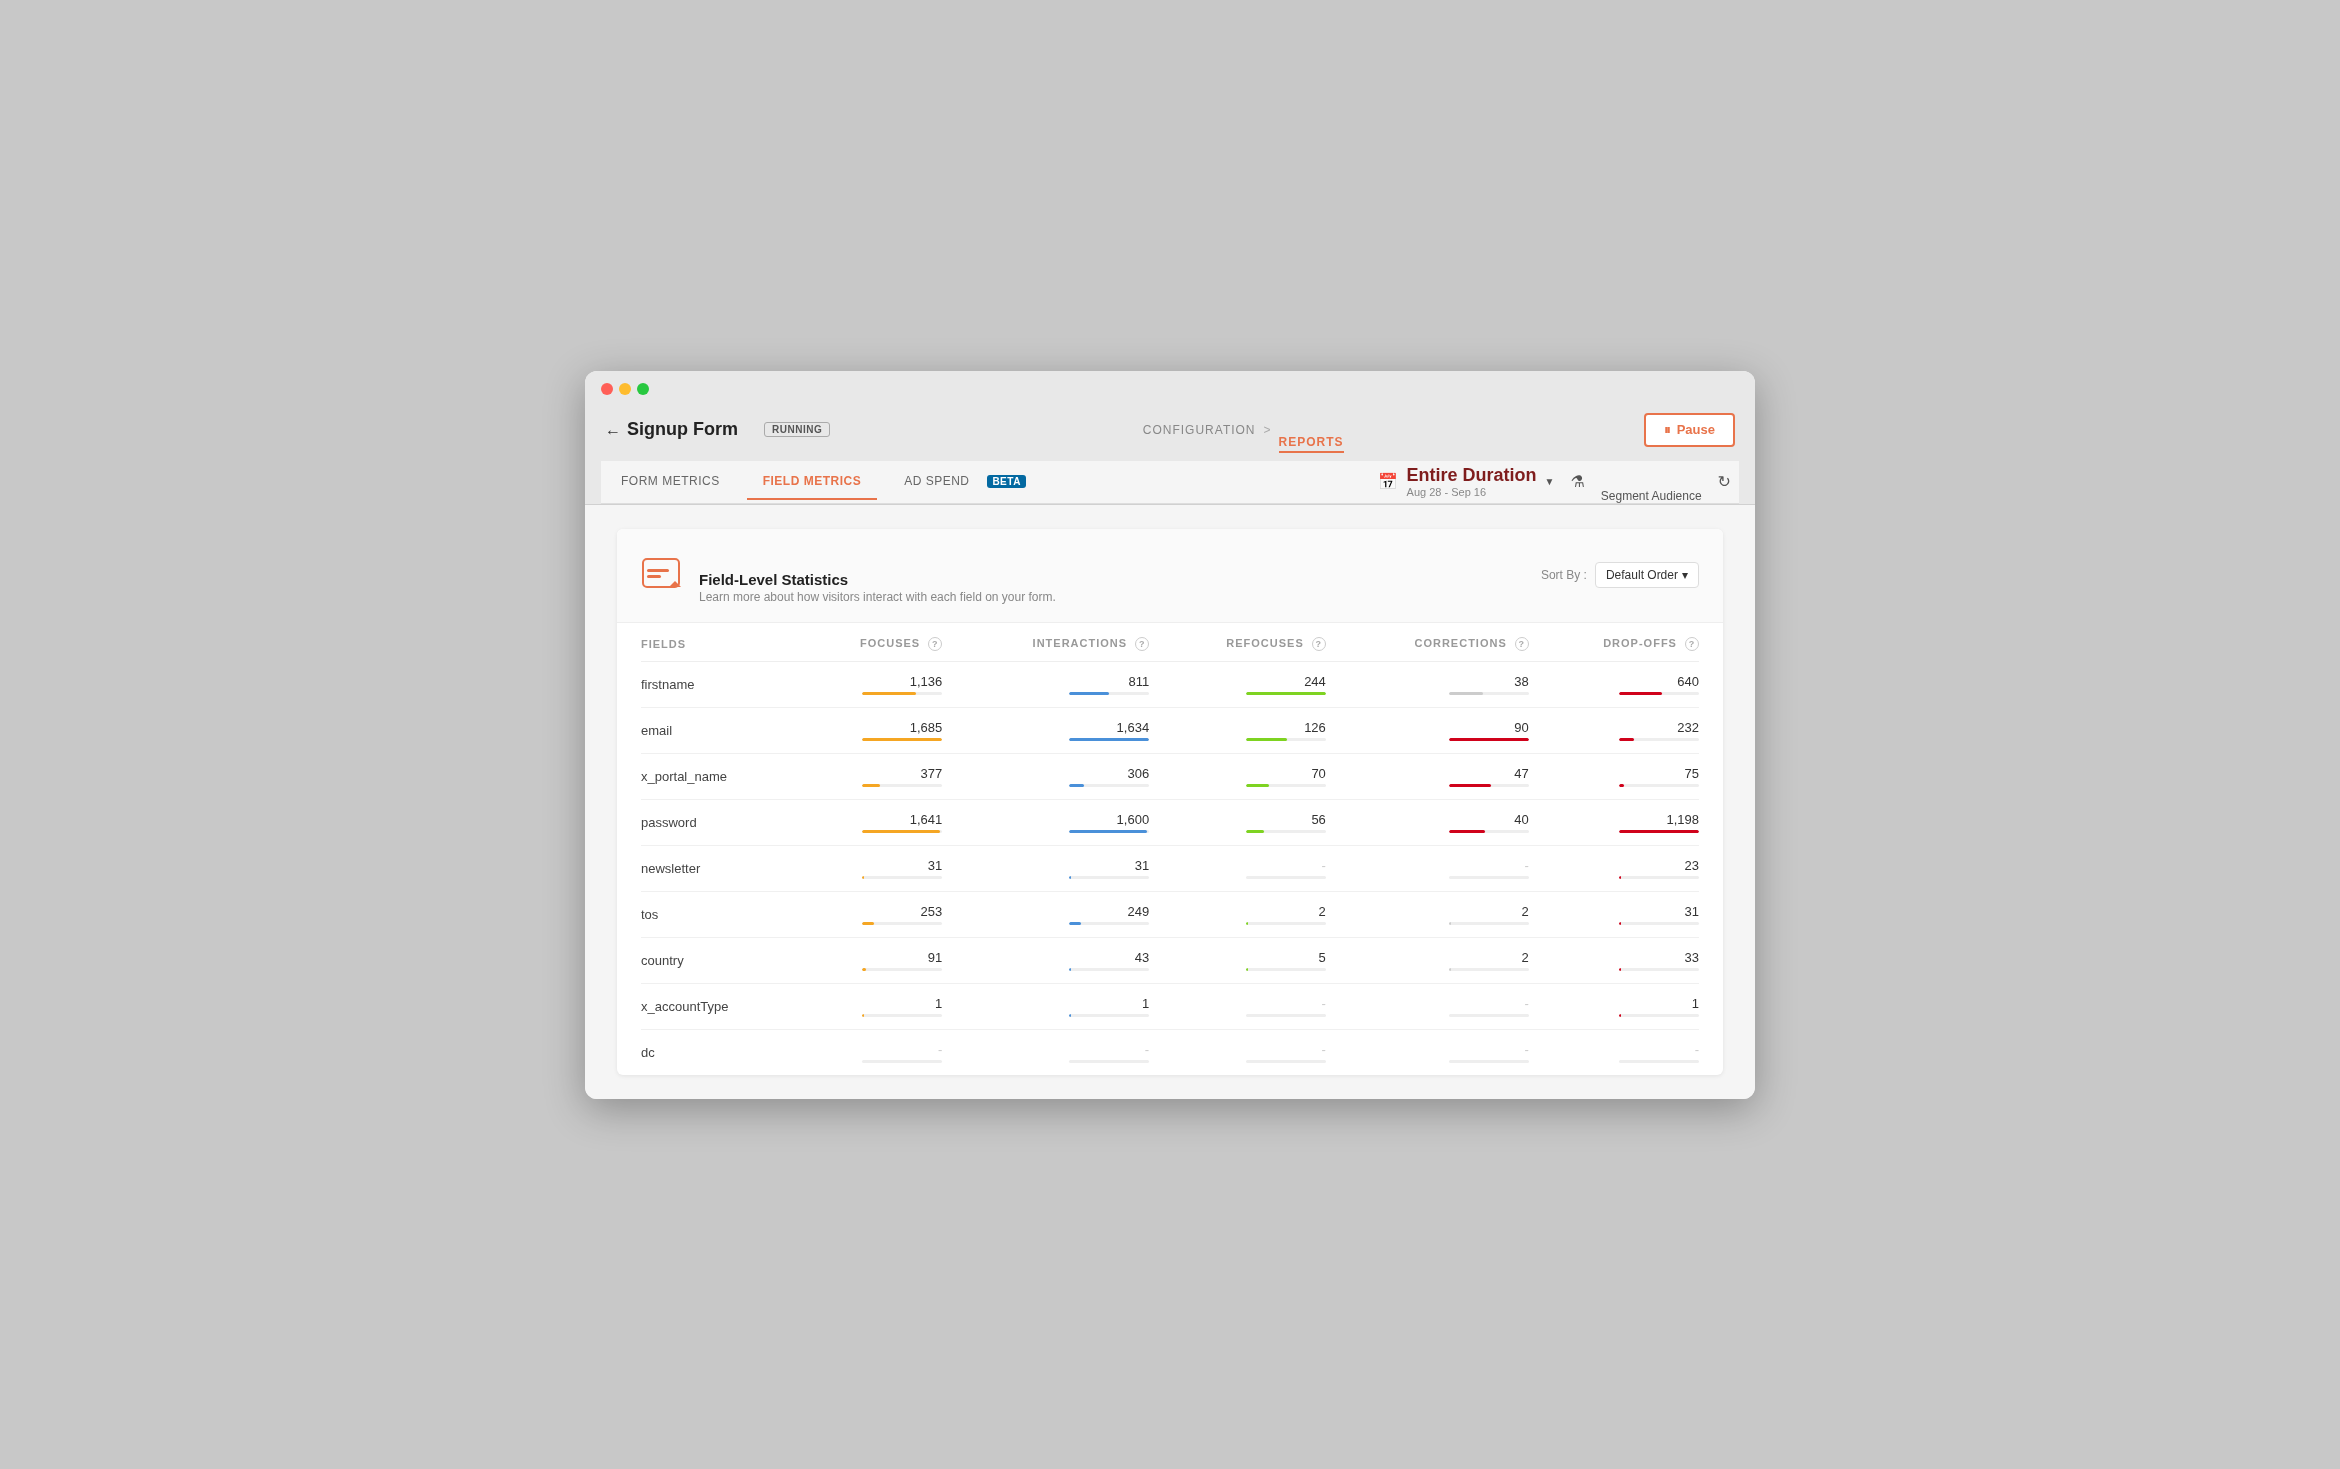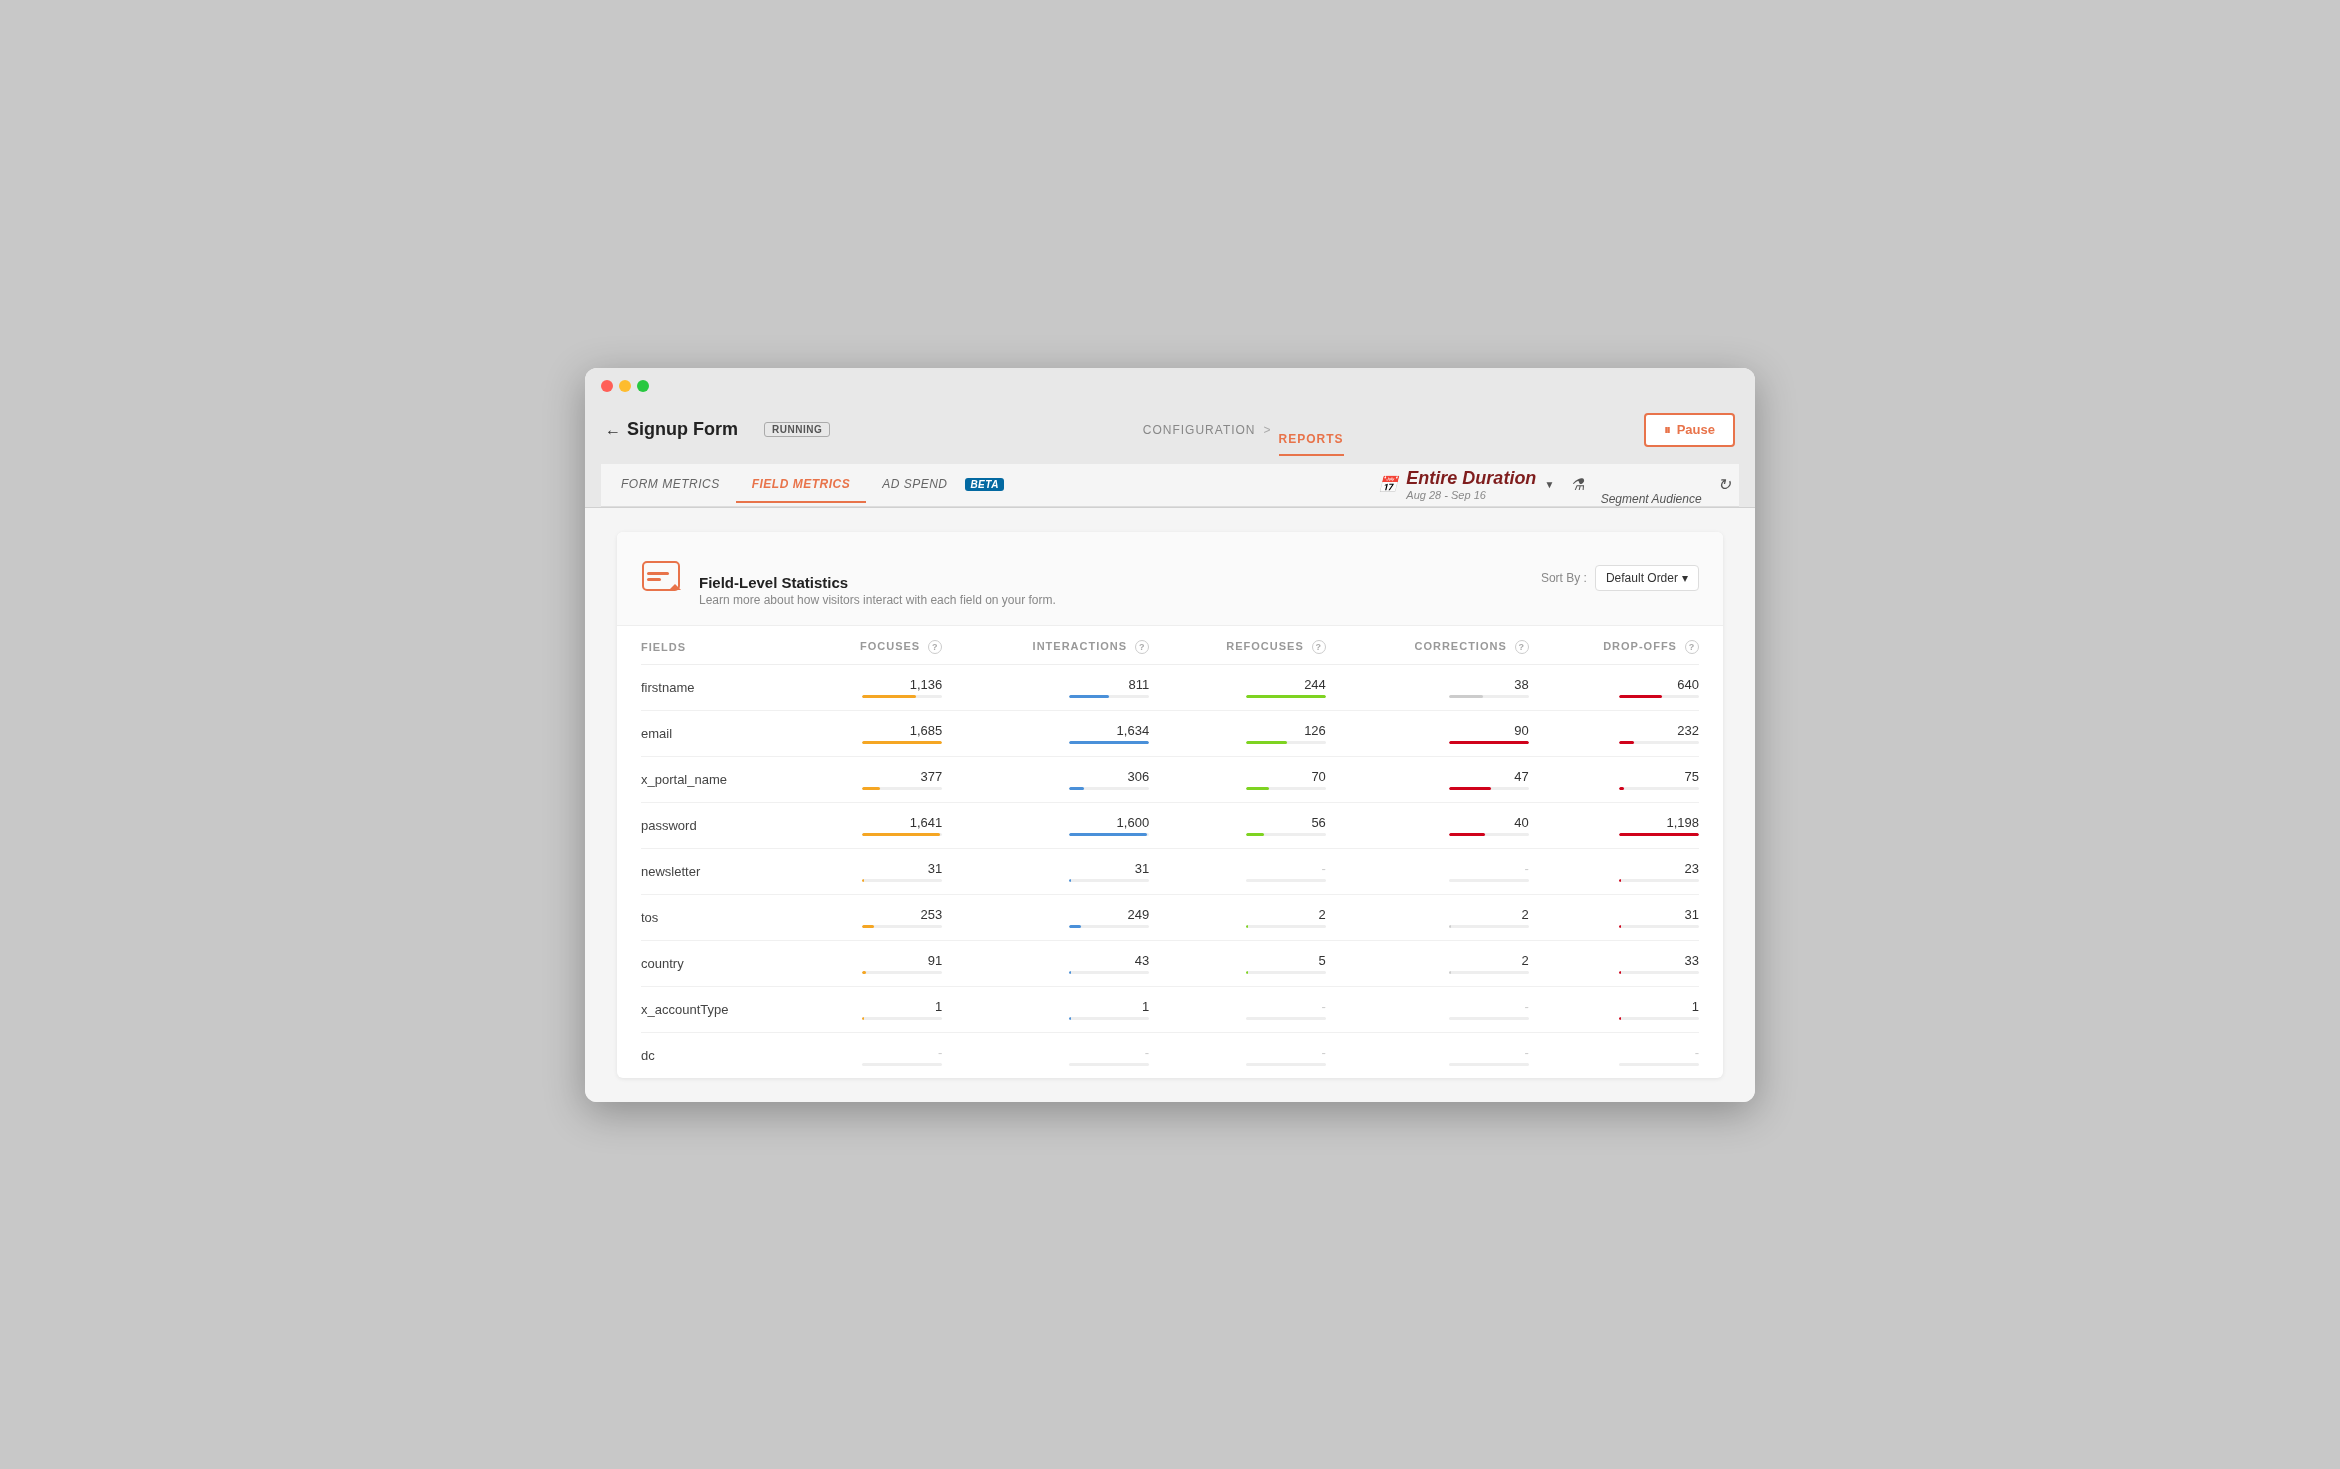--- a/index.html
+++ b/index.html
@@ -79,21 +79,21 @@
     .breadcrumb-item {
       font-size: 12px;
       letter-spacing: 1px;
       color: #888;
       font-weight: 500;
     }
     .breadcrumb-item.active {
       color: #e8734a;
       font-weight: 700;
       border-bottom: 2px solid #e8734a;
-      padding-bottom: 8px;
+      padding-bottom: 2px;
       margin-top: 28px;
     }
     .breadcrumb-sep {
       color: #aaa;
       font-size: 12px;
     }
     .pause-btn {
       border: 2px solid #e8734a;
       color: #e8734a;
       background: white;
@@ -104,25 +104,24 @@
       cursor: pointer;
       display: flex;
       align-items: center;
       gap: 6px;
     }
 
     .tabs-row {
       display: flex;
       align-items: center;
       padding: 0 0 0 4px;
-      gap: 0;
+      gap: 11px;
       background: #f5f5f5;
       border-bottom: 1px solid #ddd;
       margin-top: 8px;
-      font-style: italic;
     }
     .tab {
       padding: 10px 16px;
       font-size: 12px;
       font-weight: 500;
       letter-spacing: 0.5px;
       color: #666;
       cursor: pointer;
       border-bottom: 2px solid transparent;
       margin-bottom: -1px;

